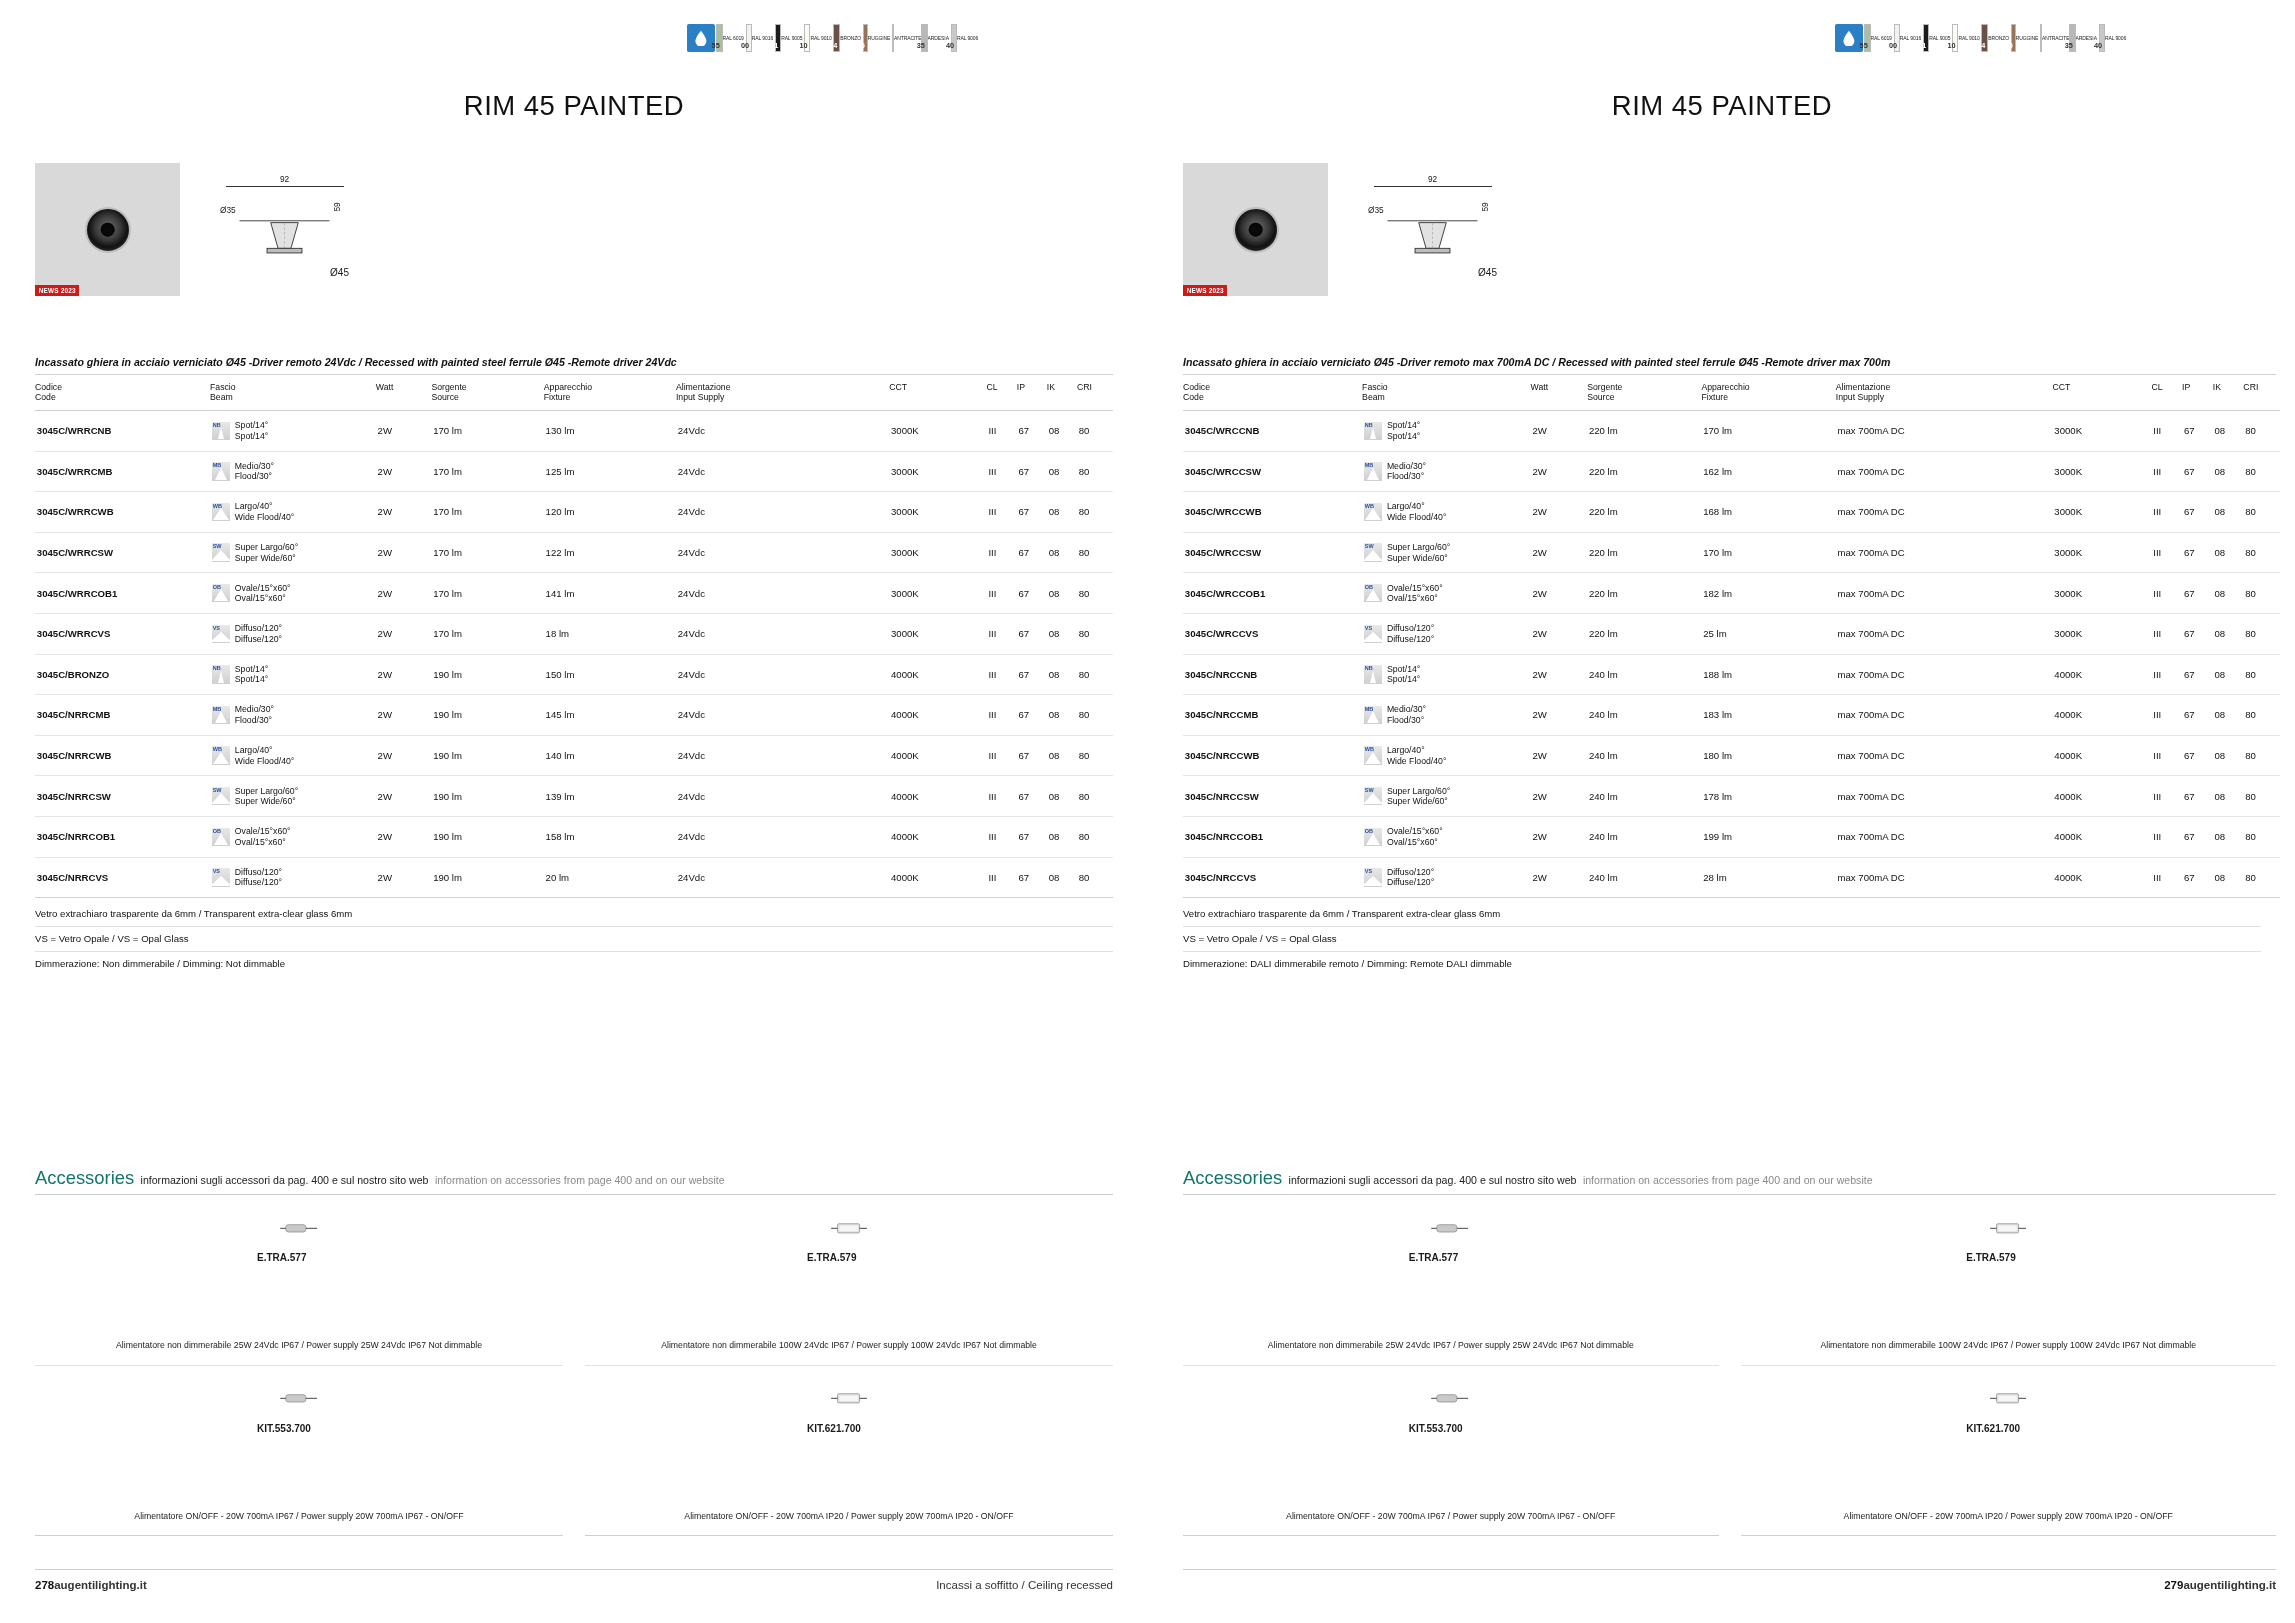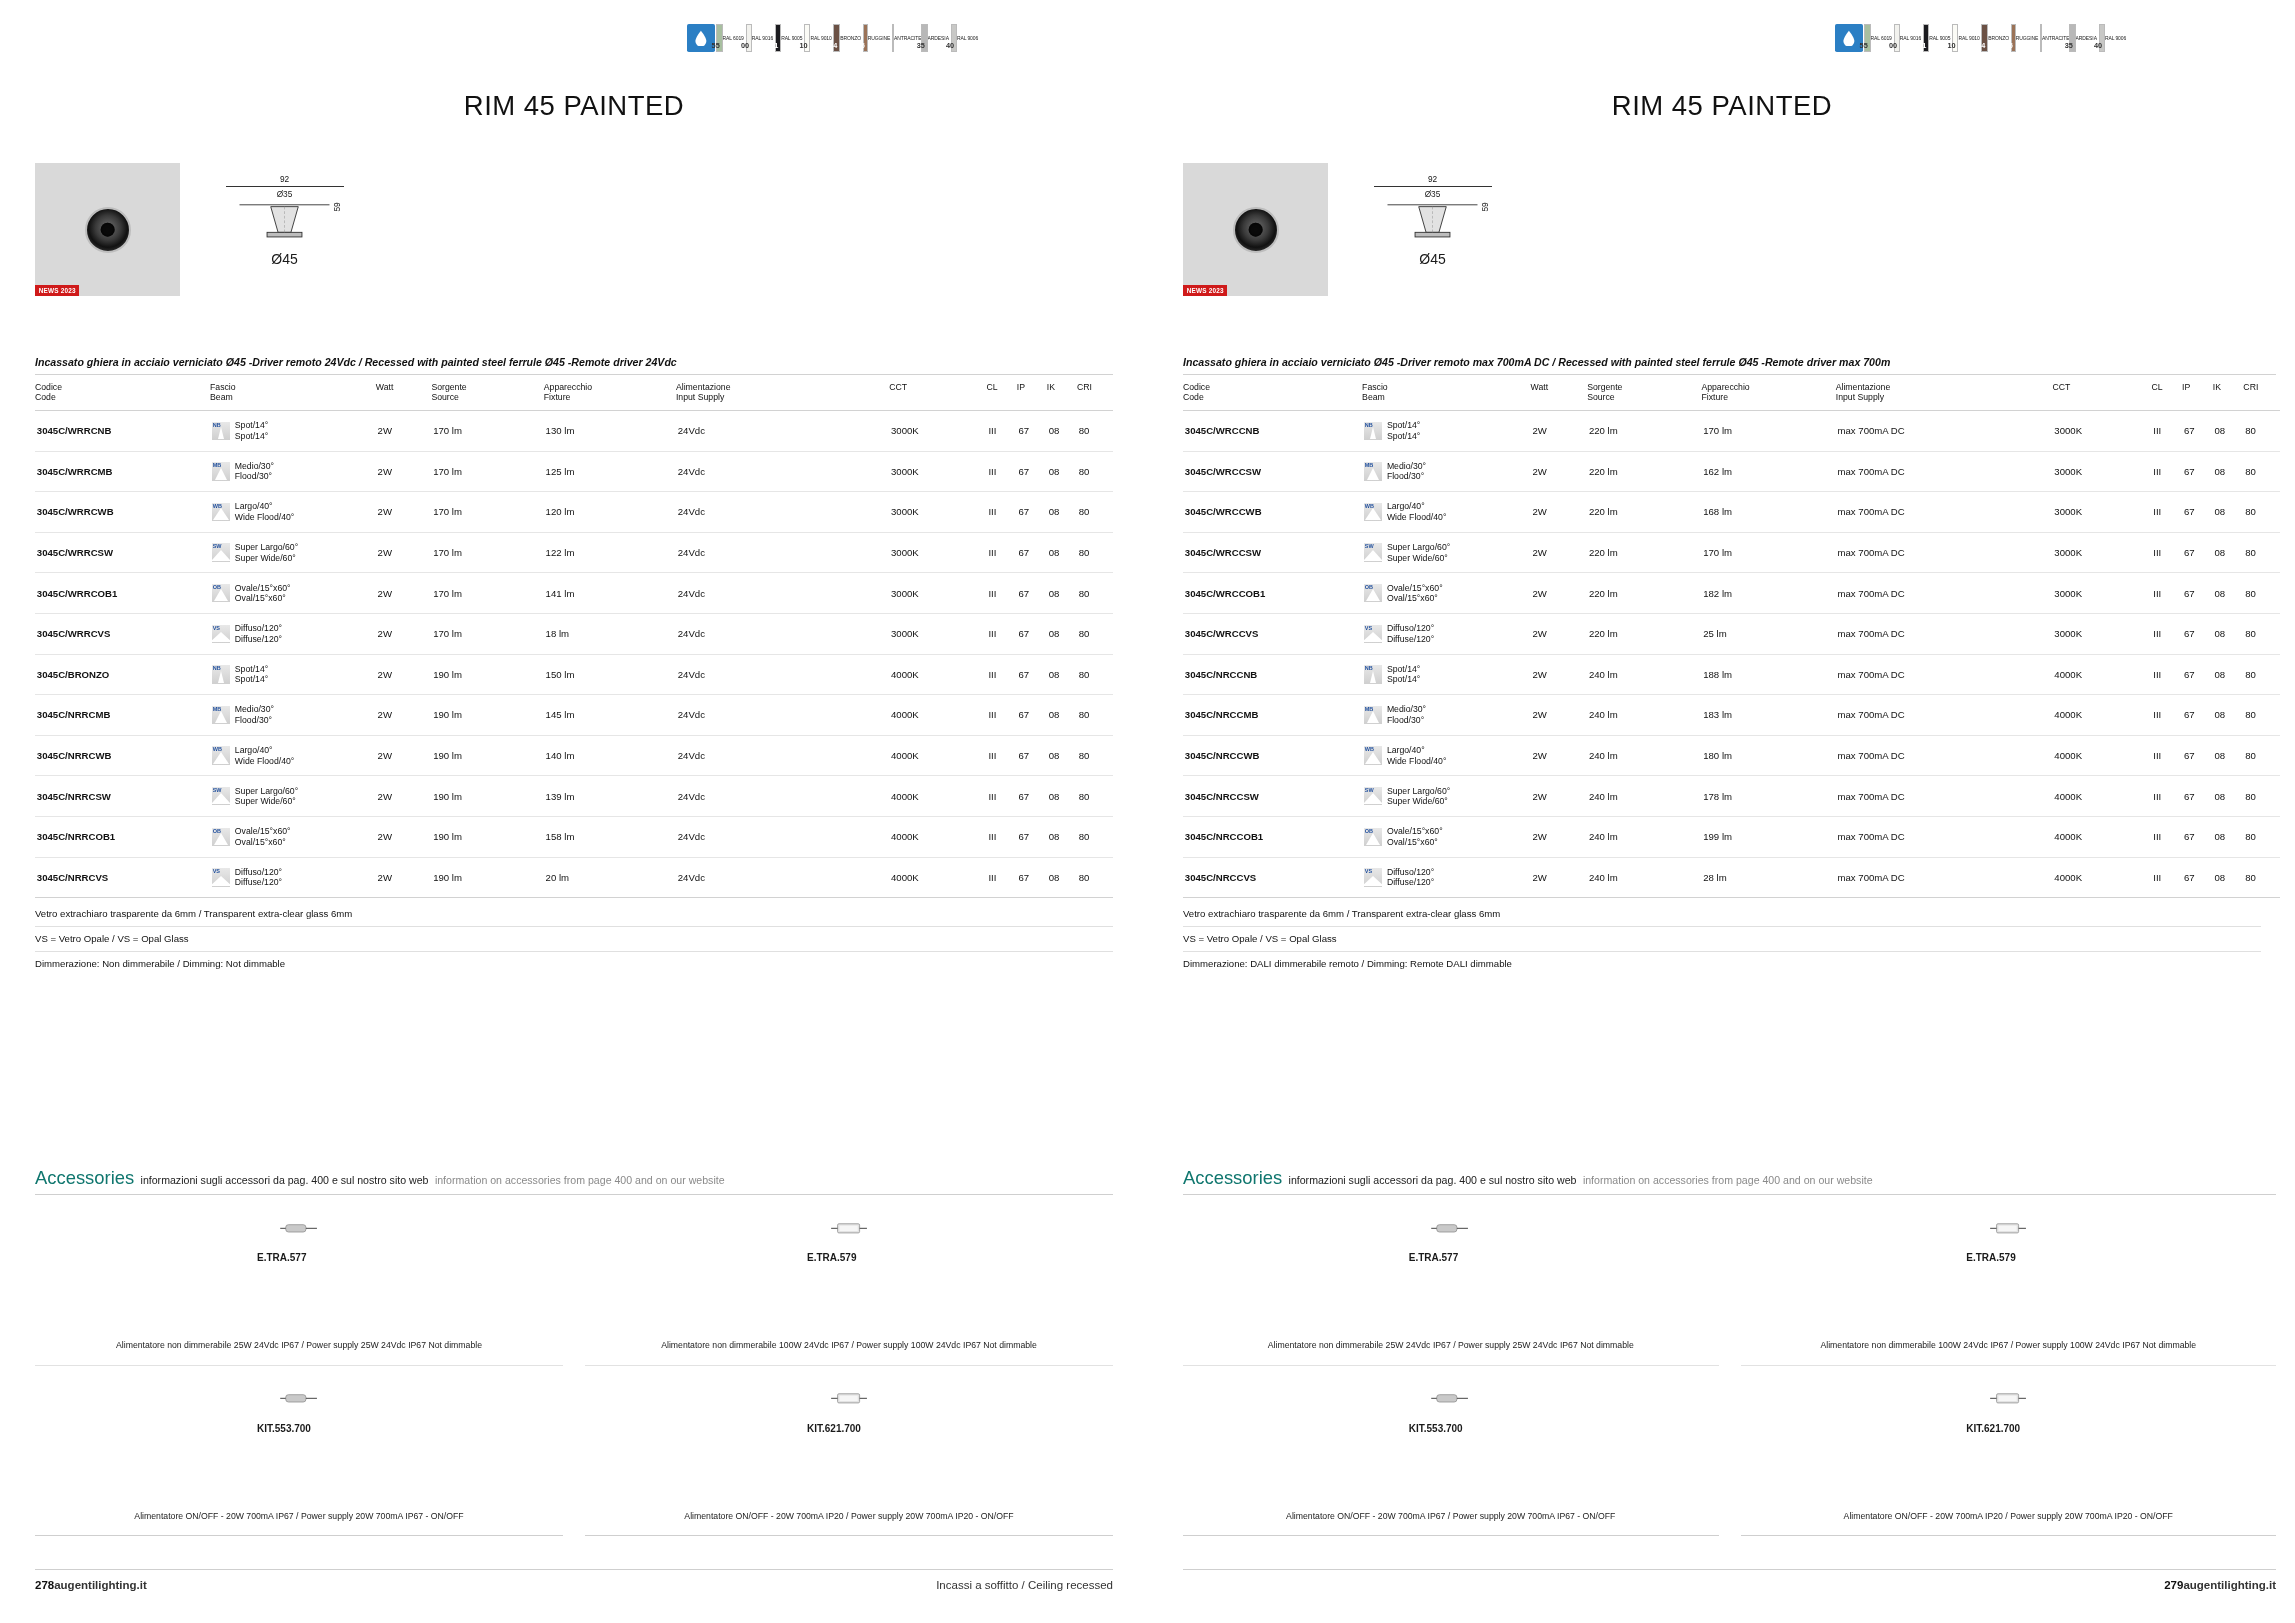--- a/index.html
+++ b/index.html
@@ -57,24 +57,24 @@
   .news-tag {
     position: absolute; left: 0; bottom: 0; background: #cf1a1a; color: #fff;
     font-size: 6.4px; font-weight: bold; padding: 1.8px 3.7px; letter-spacing: 0.2px;
   }
   .drawing { margin-left: 40px; position: relative; width: 129px; height: 119px; padding-top: 11px; }
   .dim-top { font-size: 8.3px; text-align: center; color: #111; }
   .dim-92 { position: relative; }
   .dim-92:before {
     content: ""; position: absolute; left: 5.5px; right: 5.5px; top: 12px; height: 0.9px; background: #333;
   }
-  .dim-35 { font-size: 8.3px; text-align: center; margin-top: 5px; }
+  .dim-35 { font-size: 8.3px; margin-top: 21px; }
   .drw-svg { display: block; margin: 1.8px auto 0; }
   .dim-right { position: absolute; right: 7.3px; top: 39px; font-size: 8.3px; transform: rotate(-90deg); }
-  .dim-45 { font-size: 14px; text-align: center; margin-top: 1.8px; }
+  .dim-45 { font-size: 10px; text-align: right; margin-top: 1.8px; }
 
   
   .desc-line {
     position: absolute; top: 356px; left: 35px; width: 1078px;
     font-size: 10.6px; font-style: italic; font-weight: bold; color: #111;
     border-bottom: 0.9px solid #d2d2d2; padding-bottom: 6.4px;
   }
   .page-right .desc-line { width: 1093px; }
 
   

